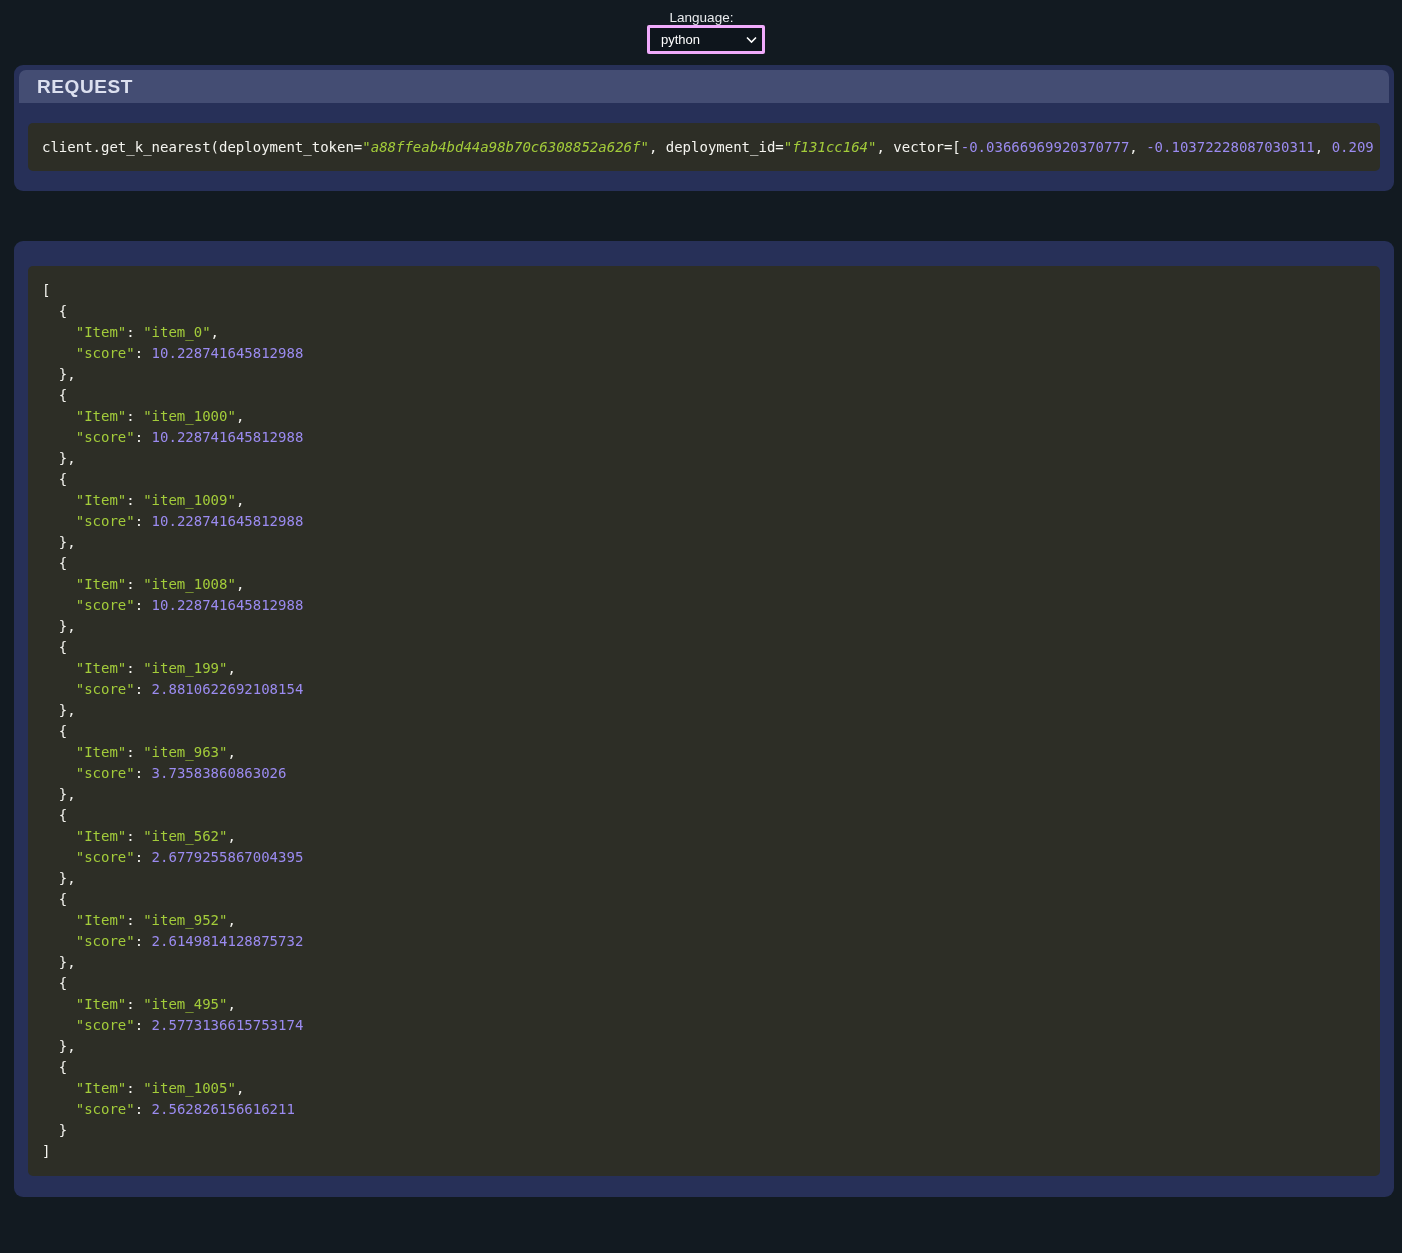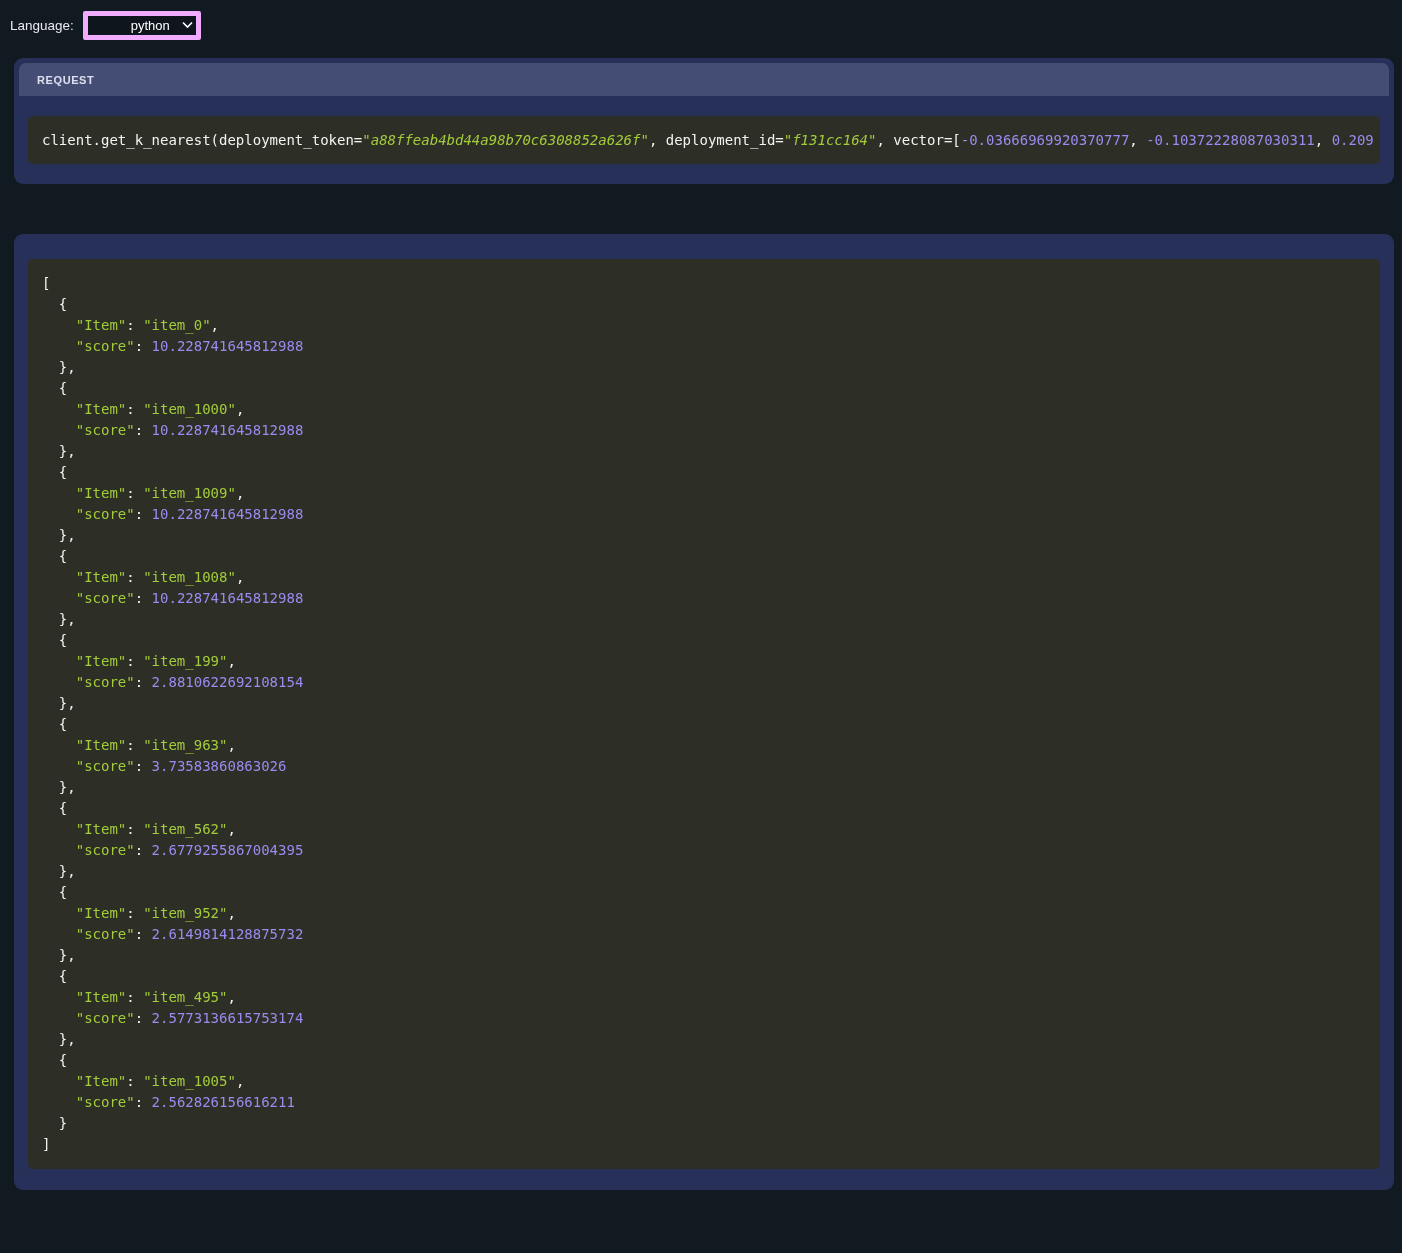--- a/index.html
+++ b/index.html
@@ -14,42 +14,42 @@
     min-height: 1253px;
     padding: 10px 0 21px 0;
   }
 
   
   .language-bar {
     display: flex;
     align-items: center;
     padding-left: 10px;
     height: 30px;
-    margin-bottom: 18px;
+    margin-bottom: 25px;
+    flex-direction: column;
   }
   .language-label {
     color: #e9ebee;
     font-size: 13.5px;
     margin-right: 9px;
   }
   .select-wrap { position: relative; display: inline-block; }
   .language-select {
     -webkit-appearance: none;
     appearance: none;
     width: 118px;
     height: 29px;
     background: #0e151c;
     color: #ffffff;
-    border: 5px solid #f0abfc;
+    border: 3px solid #f0abfc;
     border-radius: 2px;
     font-family: "Liberation Sans", sans-serif;
     font-size: 13px;
     padding: 0 26px 0 11px;
     outline: none;
-    text-align: right;
   }
   .select-chevron {
     position: absolute;
     right: 8px;
     top: 50%;
     transform: translateY(-50%);
     pointer-events: none;
     display: flex;
     align-items: center;
   }
@@ -65,21 +65,21 @@
   .panel-header {
     background: #444d73;
     border-radius: 7px 7px 0 0;
     height: 33px;
     display: flex;
     align-items: center;
     padding: 0 18px;
   }
   .panel-title {
     color: #dce0ef;
-    font-size: 11px;
+    font-size: 19px;
     font-weight: bold;
     letter-spacing: 0.6px;
   }
   .panel-body { padding: 20px 9px 15px 9px; }
   .response-panel .panel-body { padding-bottom: 16px; }
 
   
   .code-block {
     background: #2d2e26;
     border-radius: 5px;

